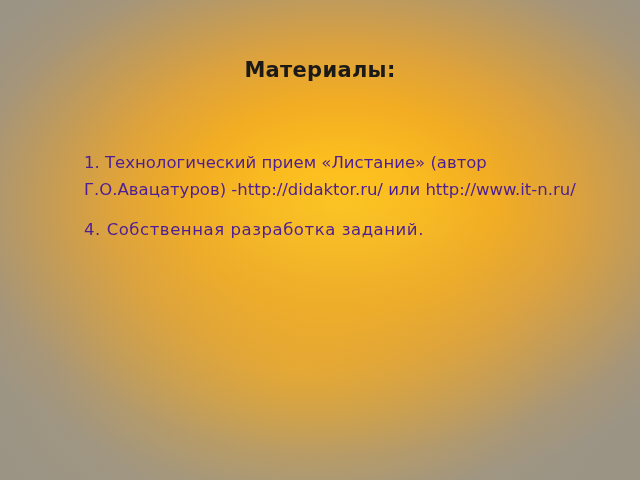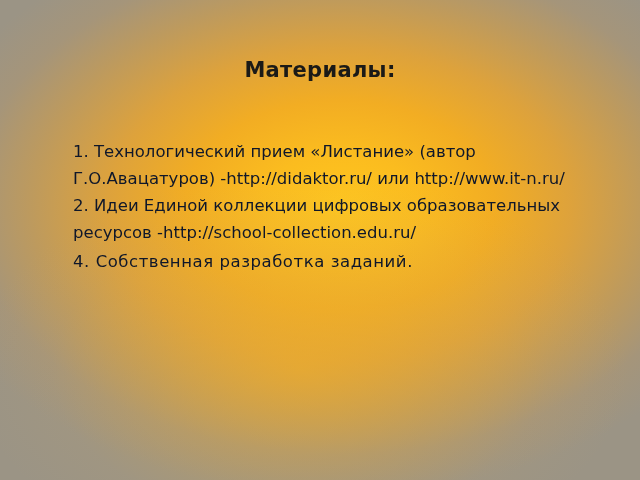--- a/index.html
+++ b/index.html
@@ -69,24 +69,24 @@
 
   #body {
     position: absolute;
     top: 138px;
     left: 72px;
     width: 530px;
     color: #1a1a18;
   }
 
   .para {
-    margin: 1px;
+    margin: 12px;
     font-size: 16.5px;
     line-height: 26.5px;
-    color: #0f172a;
+    color: #4c1d95;
   }
 
   
   .para.loose {
     font-size: 16.5px;
     line-height: 29.5px;
     letter-spacing: 0.55px;
   }
 </style>
 </head>
@@ -96,18 +96,17 @@
 
   <div id="glow"></div>
   <div id="glow2"></div>
 
   <div id="content">
 
     <div id="title">Материалы:</div>
 
     <div id="body">
       <p class="para">1. Технологический прием «Листание» (автор Г.О.Авацатуров) -http://didaktor.ru/  или http://www.it-n.ru/</p>
-      <p class="para">2. Идеи Единой коллекции цифровых образовательных ресурсов -http://school-collection.edu.ru/</p>
       <p class="para loose">4. Собственная разработка заданий.</p>
     </div>
 
   </div>
 </div>
 
 </body></html>

